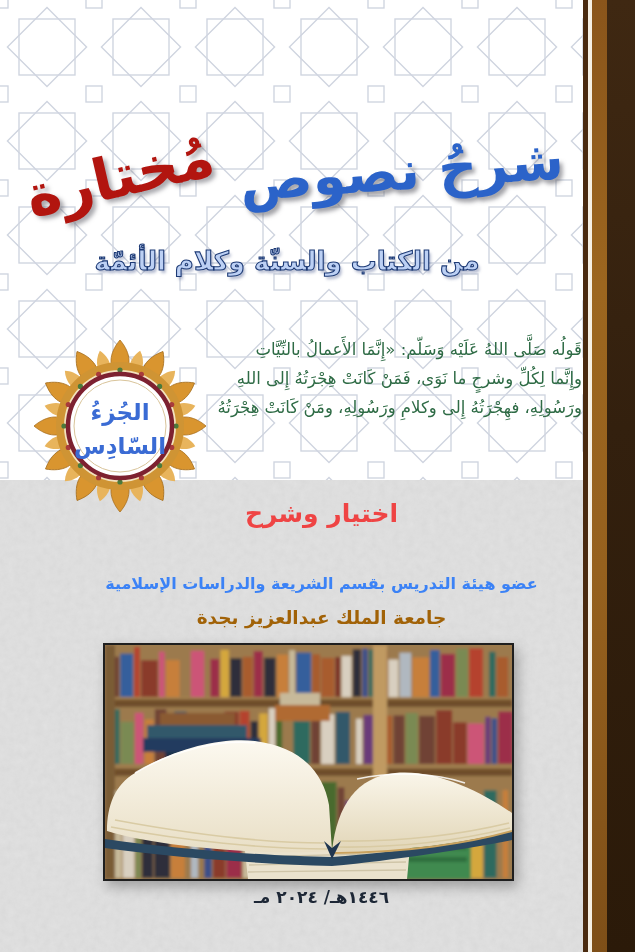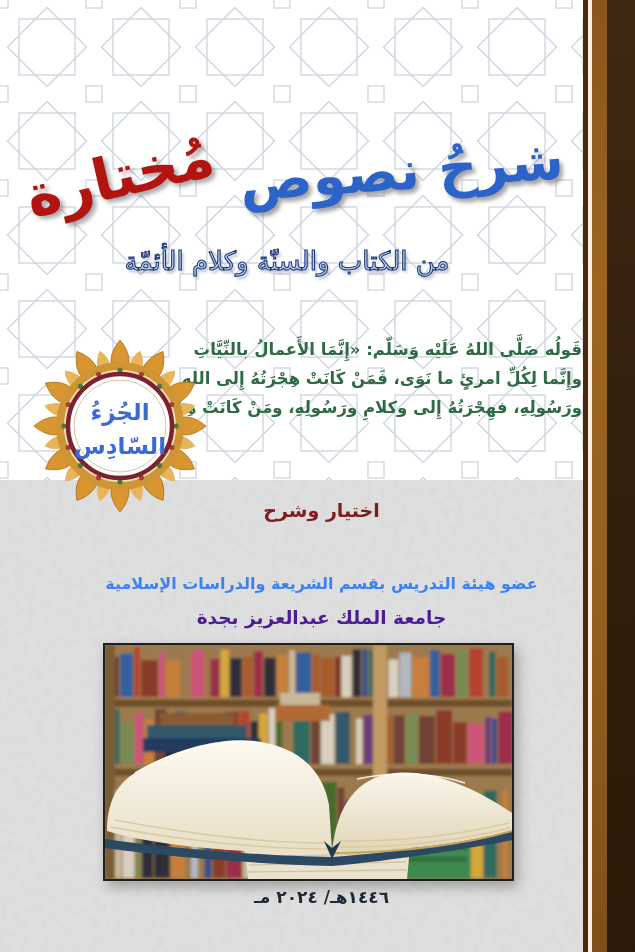--- a/index.html
+++ b/index.html
@@ -32,39 +32,39 @@
     font-size:54px; font-weight:700; color:#2b63c9; line-height:1.5; white-space:nowrap;
     text-shadow:3px 4px 4px rgba(85,85,95,.55), 1px 1px 0 rgba(255,255,255,.6);
   }
   .title-red{
     font-size:58px; font-weight:700; color:#b2150f; line-height:1.4; white-space:nowrap;
     transform:translateY(-14px) rotate(-9deg);
     text-shadow:3px 4px 4px rgba(85,85,95,.5), 1px 1px 0 rgba(255,255,255,.6);
   }
   .subtitle{
     position:absolute; top:246px; left:48px; width:478px; direction:rtl; text-align:center;
-    font-size:26px; font-weight:400; color:#bcd0f4; letter-spacing:1px;
+    font-size:26px; font-weight:700; color:#bcd0f4; letter-spacing:1px;
     -webkit-text-stroke:1.1px #1d3a75;
     text-shadow:2px 3px 3px rgba(40,60,120,.35); z-index:3; white-space:nowrap;
   }
   
   .badge{position:absolute; left:30px; top:331px; width:180px; height:190px; z-index:4;}
   .badge text{font-family:"DejaVu Sans", sans-serif; font-weight:700; fill:#3a6bd4;}
   
   .hadith{
     position:absolute; top:335px; left:232px; width:350px; direction:rtl; text-align:right;
-    color:#2e6b45; font-size:16.5px; font-weight:700; z-index:3;
+    color:#2e6b45; font-size:16.5px; font-weight:400; z-index:3;
   }
   .hadith div{line-height:29px; white-space:nowrap;}
   
   .center-col{position:absolute; left:60px; width:523px; text-align:center; direction:rtl; z-index:3;}
-  .selection{top:499px; font-size:19px; font-weight:700; color:#7f1d1d;}
+  .selection{top:499px; font-size:25px; font-weight:700; color:#ef4444;}
   .author{top:533px; font-size:25px; font-weight:700; color:#293150;}
   .affiliation{top:574px; font-size:16px; font-weight:700; color:#3b82f6;}
-  .university{top:607px; font-size:18.5px; font-weight:700; color:#4c1d95;}
+  .university{top:607px; font-size:18.5px; font-weight:700; color:#a16207;}
   .date-line{top:887px; font-size:17px; font-weight:700; color:#1d2736; letter-spacing:.5px;}
   
   .photo{
     position:absolute; left:103px; top:643px; width:407px; height:234px;
     border:2px solid #1f1f1f; box-sizing:content-box; z-index:3;
     box-shadow:4px 6px 12px rgba(0,0,0,.28); background:#9c7a4e;
   }
   .photo svg{display:block; width:100%; height:100%;}
 </style>
 </head>
@@ -162,21 +162,21 @@
         <circle cx="-21.4" cy="-51.7" r="2.6" fill="#a83b3b"></circle>
       </g>
     <circle r="52" fill="#ffffff" stroke="#7d2130" stroke-width="4.5"></circle>
     <circle r="46" fill="none" stroke="#d9c49a" stroke-width="1"></circle>
     <text x="0" y="-6" font-size="23" text-anchor="middle" direction="rtl">الجُزءُ</text>
     <text x="0" y="28" font-size="23" text-anchor="middle" direction="rtl">السّادِس</text>
   </svg>
 
   <div class="hadith">
     <div>قَولُه صَلَّى اللهُ عَلَيْه وَسَلّم: «إِنَّمَا الأَعمالُ بالنِّيَّاتِ</div>
-    <div>وإِنَّما لِكُلِّ امرئٍ ما نَوَى، فَمَنْ كَانَتْ هِجْرَتُهُ إِلى اللهِ</div>
+    <div>وإِنَّما لِكُلِّ وشرحٍ ما نَوَى، فَمَنْ كَانَتْ هِجْرَتُهُ إِلى اللهِ</div>
     <div>ورَسُولِهِ، فهِجْرَتُهُ إِلى وكلامِ ورَسُولِهِ، ومَنْ كَانَتْ هِجْرَتُهُ</div>
   </div>
 
   <div class="center-col selection">اختيار وشرح</div>
   <div class="center-col affiliation">عضو هيئة التدريس بقسم الشريعة والدراسات الإسلامية</div>
   <div class="center-col university">جامعة الملك عبدالعزيز بجدة</div>
 
   <div class="photo">
     <svg viewBox="0 0 407 234" preserveAspectRatio="none" aria-hidden="true">
       <defs>

